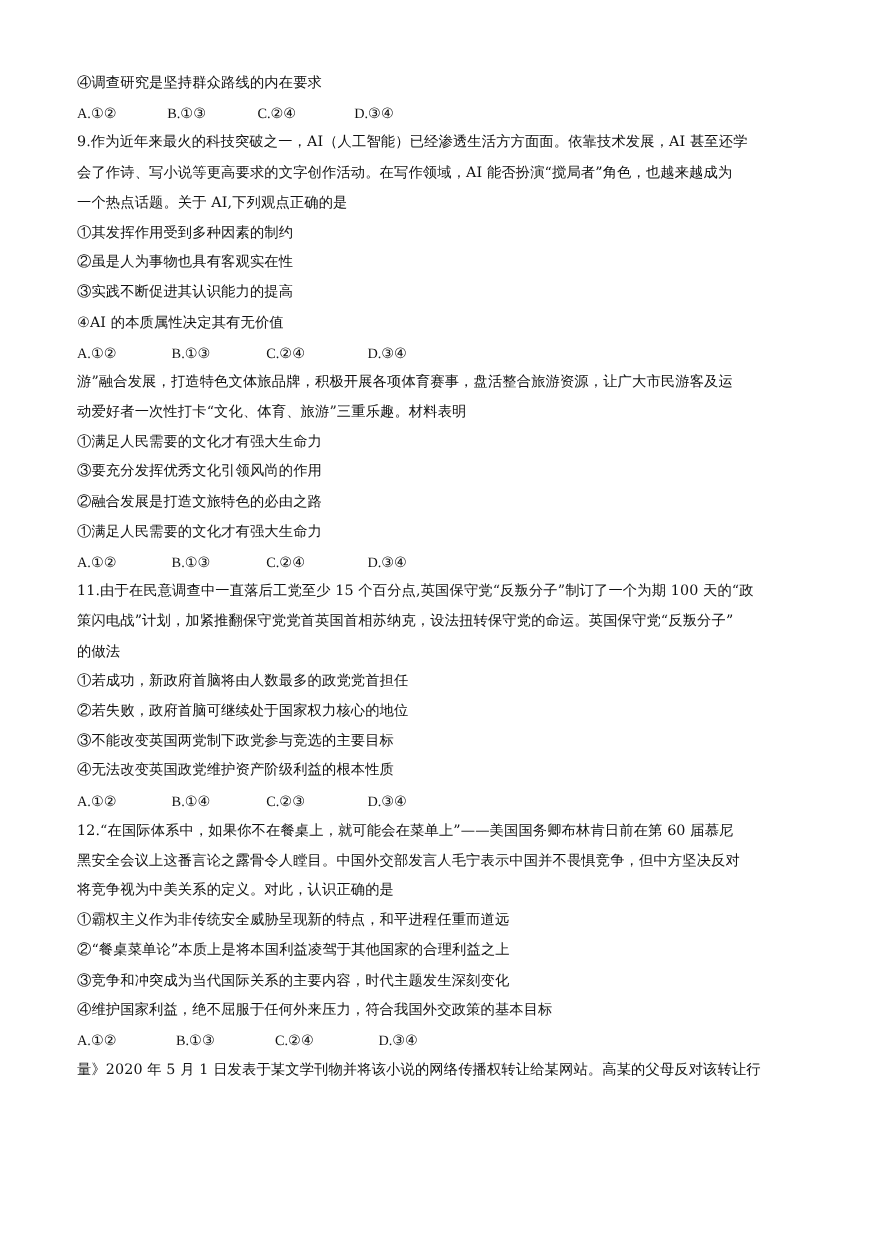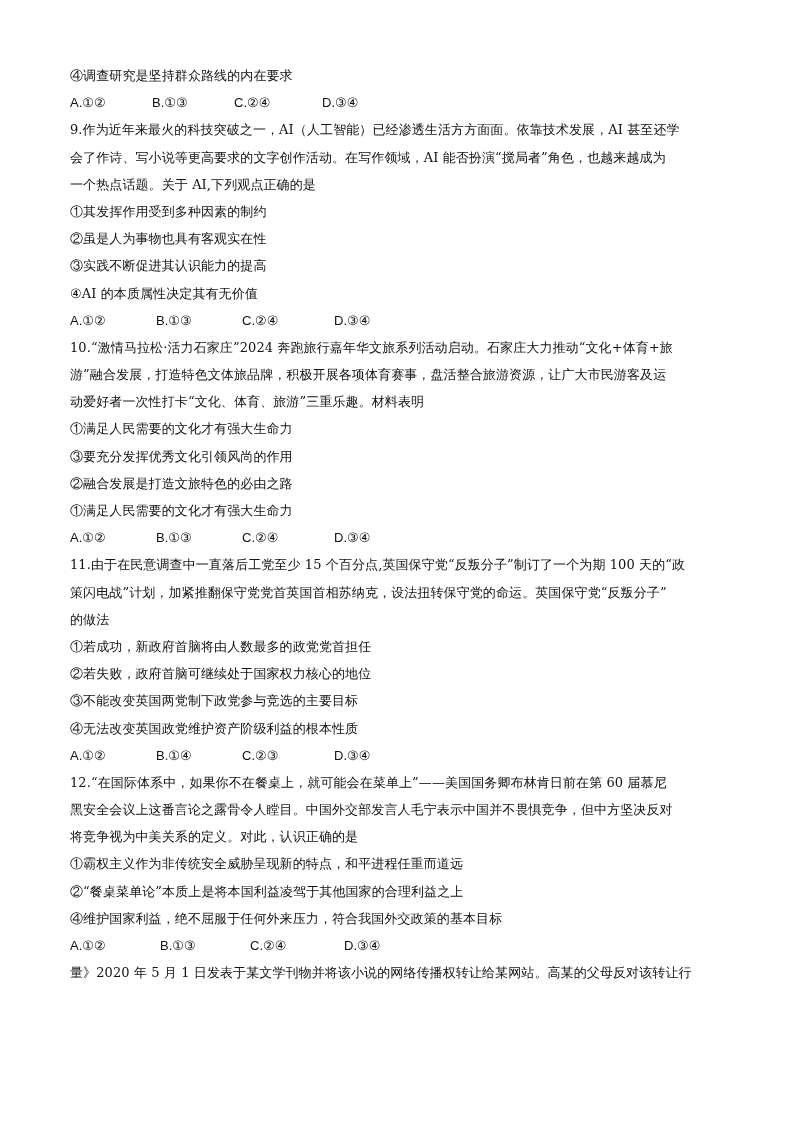--- a/index.html
+++ b/index.html
@@ -1,20 +1,20 @@
 <!DOCTYPE html>
 <html><head>
 <meta charset="utf-8">
 <style>
   html, body { margin: 0; padding: 0; background: #ffffff; }
   body { width: 794px; height: 1123px; position: relative; overflow: hidden;
          font-family: "DejaVu Serif", "Liberation Serif", serif; color: #111; }
   .page { position: absolute; left: 70px; top: 62px; width: 660px; }
   .line { font-size: 13px; line-height: 27.2px; height: 27.2px; white-space: nowrap; letter-spacing: 0.1px; }
-  .opts { display: flex; font-size: 13px; line-height: 27.2px; height: 27.2px; font-family: Liberation Sans, sans-serif; }
+  .opts { display: flex; font-size: 13px; line-height: 27.2px; height: 27.2px; font-family: Liberation Serif, serif; }
   .opt { white-space: nowrap; }
   .opt.a { width: 82px; }
   .opt.b { width: 82px; }
   .opt.c { width: 88px; }
   .opts.wide .opt.a { width: 86px; }
   .opts.wide .opt.b { width: 86px; }
   .opts.wide .opt.c { width: 92px; }
   .opts.wide2 .opt.a { width: 90px; }
   .opts.wide2 .opt.b { width: 90px; }
   .opts.wide2 .opt.c { width: 94px; }
@@ -44,21 +44,20 @@
     <div class="line">④AI 的本质属性决定其有无价值</div>
     <div class="opts wide">
       <span class="opt a">A.①②</span>
       <span class="opt b">B.①③</span>
       <span class="opt c">C.②④</span>
       <span class="opt d">D.③④</span>
     </div>
   </div>
 
   <div class="question">
-    <div class="line">10.“激情马拉松·活力石家庄”2024 奔跑旅行嘉年华文旅系列活动启动。石家庄大力推动“文化+体育+旅</div>
     <div class="line">游”融合发展，打造特色文体旅品牌，积极开展各项体育赛事，盘活整合旅游资源，让广大市民游客及运</div>
     <div class="line">动爱好者一次性打卡“文化、体育、旅游”三重乐趣。材料表明</div>
     <div class="line">①满足人民需要的文化才有强大生命力</div>
     <div class="line">③要充分发挥优秀文化引领风尚的作用</div>
     <div class="line">②融合发展是打造文旅特色的必由之路</div>
     <div class="line">①满足人民需要的文化才有强大生命力</div>
     <div class="opts wide">
       <span class="opt a">A.①②</span>
       <span class="opt b">B.①③</span>
       <span class="opt c">C.②④</span>
@@ -81,20 +80,21 @@
       <span class="opt d">D.③④</span>
     </div>
   </div>
 
   <div class="question">
     <div class="line">12.“在国际体系中，如果你不在餐桌上，就可能会在菜单上”——美国国务卿布林肯日前在第 60 届慕尼</div>
     <div class="line">黑安全会议上这番言论之露骨令人瞠目。中国外交部发言人毛宁表示中国并不畏惧竞争，但中方坚决反对</div>
     <div class="line">将竞争视为中美关系的定义。对此，认识正确的是</div>
     <div class="line">①霸权主义作为非传统安全威胁呈现新的特点，和平进程任重而道远</div>
     <div class="line">②“餐桌菜单论”本质上是将本国利益凌驾于其他国家的合理利益之上</div>
+    <div class="line">③竞争和冲突成为当代国际关系的主要内容，时代主题发生深刻变化</div>
     <div class="line">④维护国家利益，绝不屈服于任何外来压力，符合我国外交政策的基本目标</div>
     <div class="opts wide2">
       <span class="opt a">A.①②</span>
       <span class="opt b">B.①③</span>
       <span class="opt c">C.②④</span>
       <span class="opt d">D.③④</span>
     </div>
   </div>
 
   <div class="question">

